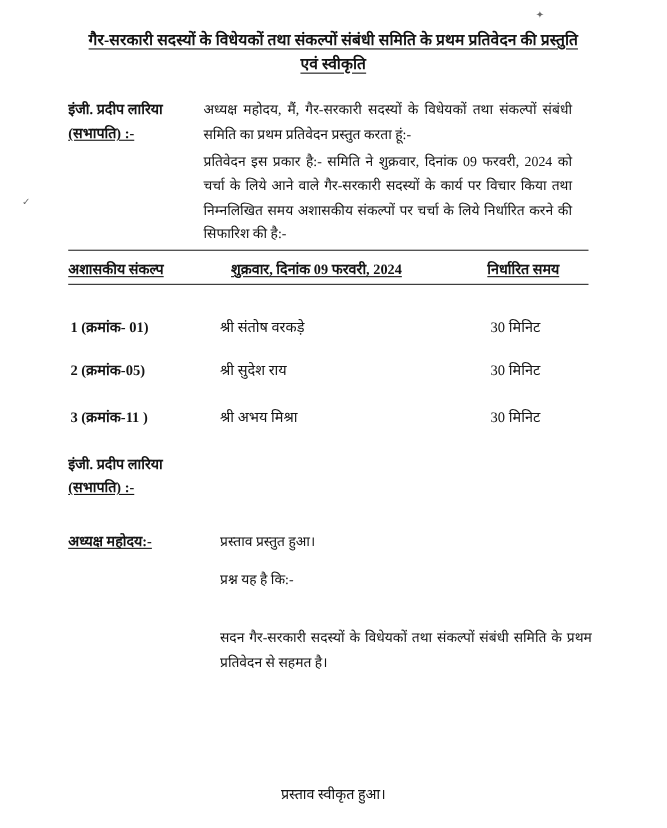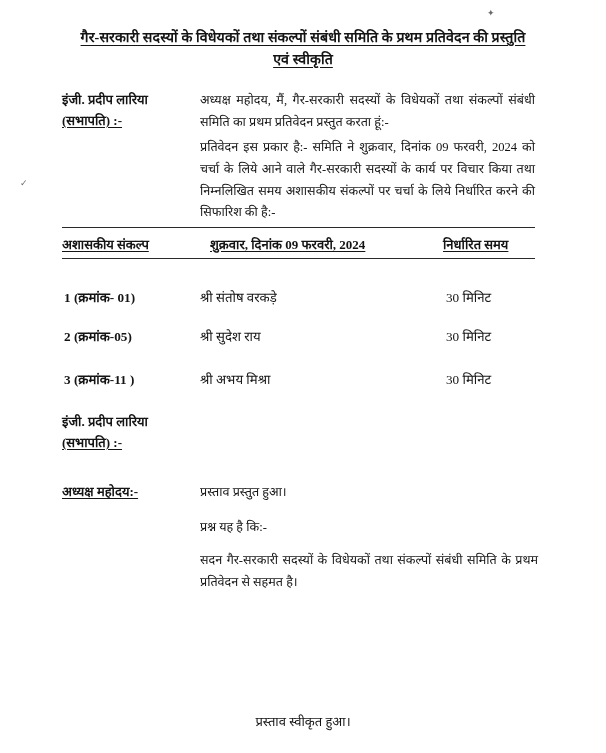--- a/index.html
+++ b/index.html
@@ -61,21 +61,21 @@
   }
 
   .para {
     font-size: 12.6px;
     line-height: 1.72;
     text-align: justify;
   }
 
   
   .s1-name { position: absolute; left: 62px; top: 90px; }
-  .s1-body { position: absolute; left: 200px; top: 90px; width: 335px; }
+  .s1-body { position: absolute; left: 185px; top: 90px; width: 335px; }
   .s1-body .p2 { margin-top: 4px; }
 
   
   .hr {
     position: absolute;
     border: 0;
     border-top: 1px solid #2a2a2a;
     margin: 0;
   }
   .hr1 { left: 62px; top: 227px; width: 473px; }
@@ -107,21 +107,21 @@
   .r3 { top: 370px; }
 
   
   .s2-name { position: absolute; left: 62px; top: 412px; }
   .s2-body { position: absolute; left: 200px; top: 412px; width: 338px; }
 
   
   .s3-name { position: absolute; left: 62px; top: 482px; }
   .s3-body { position: absolute; left: 200px; top: 482px; width: 338px; }
   .s3-body .p2 { margin-top: 13px; }
-  .s3-body .p3 { margin-top: 12px; }
+  .s3-body .p3 { margin-top: 32px; }
 
   .footer {
     position: absolute;
     left: 0;
     top: 712px;
     width: 606px;
     text-align: center;
     font-size: 13px;
   }
   .dot {

